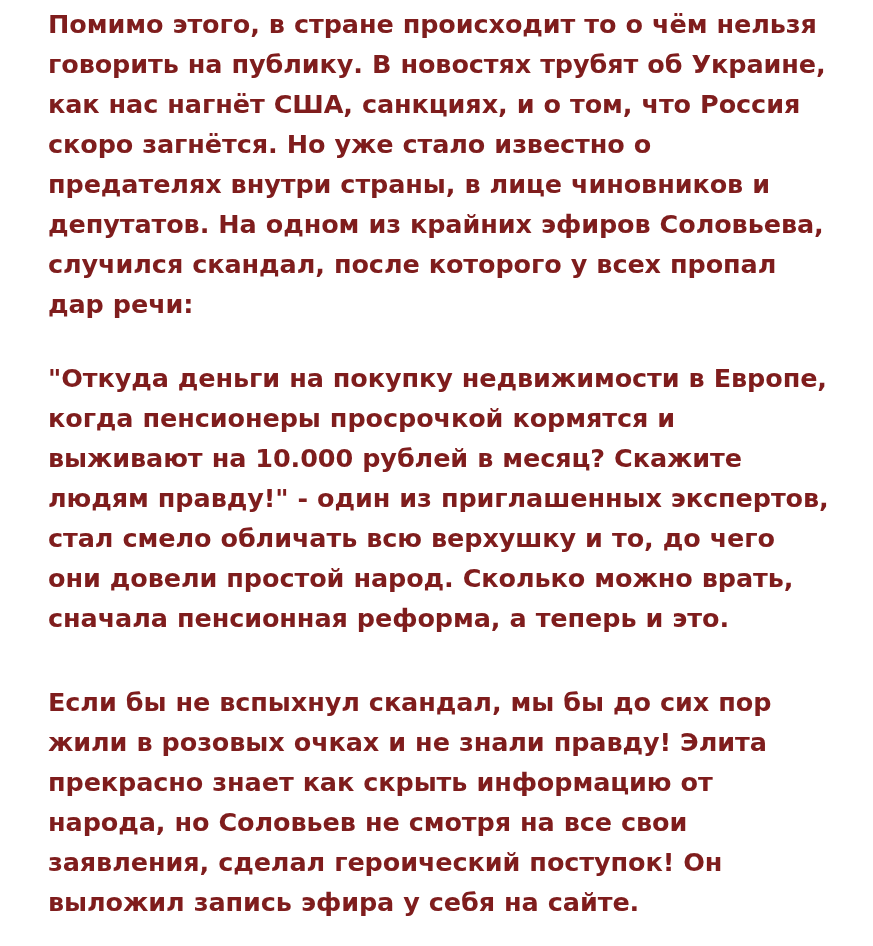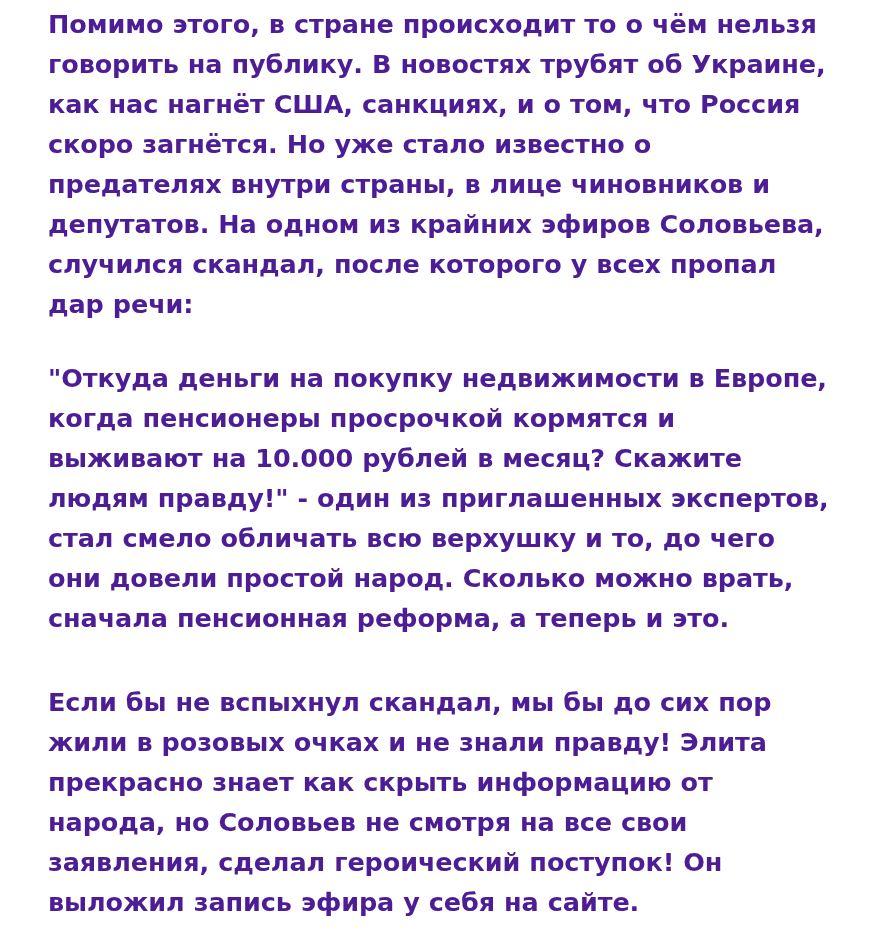--- a/index.html
+++ b/index.html
@@ -18,21 +18,21 @@
     box-sizing: border-box;
     width: 873px;
     padding: 4px 44px 0 48px;
   }
   .para {
     font-size: 25.5px;
     line-height: 40px;
     font-weight: bold;
     letter-spacing: -0.1px;
     margin: 0 0 34px 0;
-    color: #4c1d95;
+    color: #7f1d1d;
     word-spacing: 0.3px;
   }
   .para:last-child {
     margin-bottom: 0;
     margin-top: 44px;
   }
 </style>
 </head>
 <body>
 

